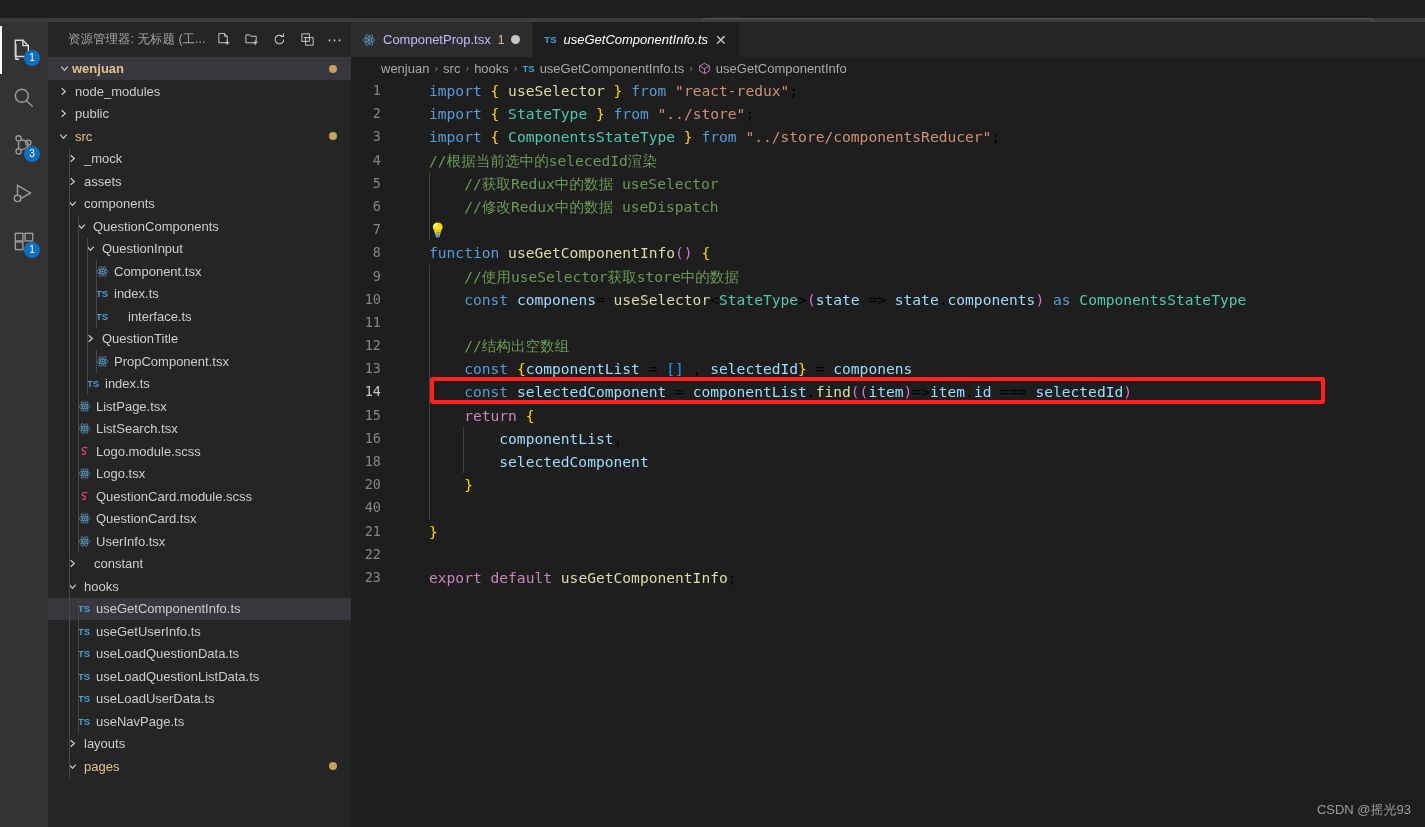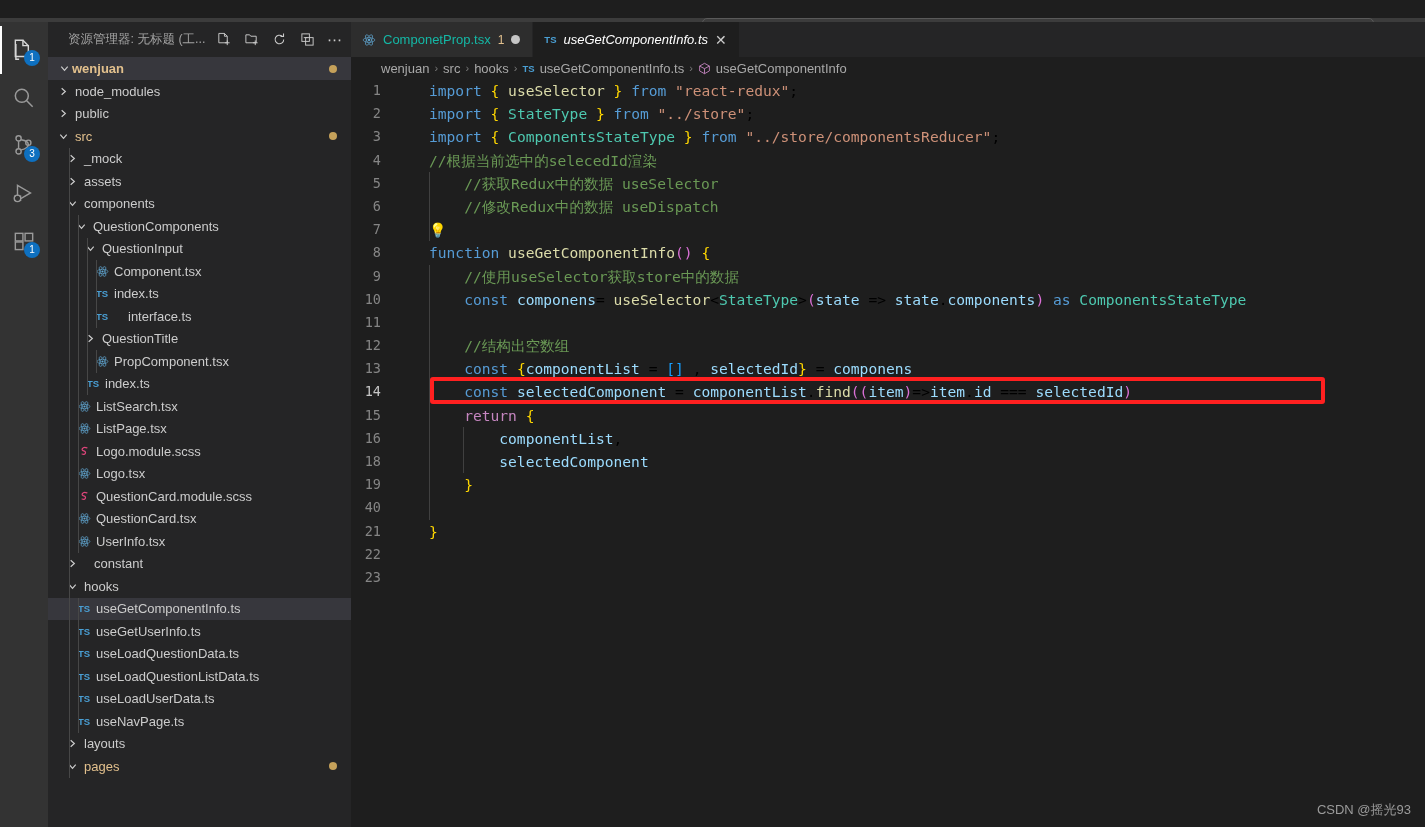--- a/index.html
+++ b/index.html
@@ -107,21 +107,21 @@
     display: flex; align-items: center; gap: 7px; padding: 0 12px 0 11px;
     background: #2d2d2d; border-right: 1px solid #252526; position: relative;
     min-width: 0;
   }
   .tab.active { background: #1e1e1e; }
   .tab.active::before {
     content: ""; position: absolute; top: 0; left: 0; right: 0; height: 1px; background: #1e1e1e;
   }
   .tab-label { font-size: 13px; color: #9d9d9d; white-space: nowrap; }
   .tab.active .tab-label { color: #ffffff; font-style: italic; }
-  .tab-label.warn { color: #14b8a6; }
+  .tab-label.warn { color: #c4b5fd; }
   .tab-count { color: #e2c08d; font-size: 12px; }
   .tab-dot { width: 9px; height: 9px; border-radius: 50%; background: #c5c5c5; }
   .tab-close { color: #cccccc; font-size: 14px; line-height: 14px; }
   .react-icon svg, .ts-badge { display: block; }
   .ts-badge { color: #4a9fd4; font-size: 9.5px; font-weight: bold; }
 
   .breadcrumb {
     height: 22px; display: flex; align-items: center; gap: 5px;
     padding-left: 30px; font-size: 13px; color: #a9a9a9;
   }
@@ -459,36 +459,36 @@
           <div class="indent-guide" style="left: 30px;"></div>
           <span style="flex: 0 0 26px;"></span>
           <span class="ficon">
             <svg width="13" height="13" viewBox="0 0 24 24">
               <circle cx="12" cy="12" r="2" fill="#61a8d4"></circle>
               <ellipse cx="12" cy="12" rx="10" ry="4" fill="none" stroke="#61a8d4" stroke-width="1.2"></ellipse>
               <ellipse cx="12" cy="12" rx="10" ry="4" fill="none" stroke="#61a8d4" stroke-width="1.2" transform="rotate(60 12 12)"></ellipse>
               <ellipse cx="12" cy="12" rx="10" ry="4" fill="none" stroke="#61a8d4" stroke-width="1.2" transform="rotate(120 12 12)"></ellipse>
             </svg>
           </span>
-          <span class="label" style="margin-left: 2px;">ListSearch.tsx</span>
+          <span class="label" style="margin-left: 2px;">ListPage.tsx</span>
           <span class="spacer"></span>
         </div>
         <div class="tree-row">
           <div class="indent-guide" style="left: 21px;"></div>
           <div class="indent-guide" style="left: 30px;"></div>
           <span style="flex: 0 0 26px;"></span>
           <span class="ficon">
             <svg width="13" height="13" viewBox="0 0 24 24">
               <circle cx="12" cy="12" r="2" fill="#61a8d4"></circle>
               <ellipse cx="12" cy="12" rx="10" ry="4" fill="none" stroke="#61a8d4" stroke-width="1.2"></ellipse>
               <ellipse cx="12" cy="12" rx="10" ry="4" fill="none" stroke="#61a8d4" stroke-width="1.2" transform="rotate(60 12 12)"></ellipse>
               <ellipse cx="12" cy="12" rx="10" ry="4" fill="none" stroke="#61a8d4" stroke-width="1.2" transform="rotate(120 12 12)"></ellipse>
             </svg>
           </span>
-          <span class="label" style="margin-left: 2px;">ListPage.tsx</span>
+          <span class="label" style="margin-left: 2px;">ListSearch.tsx</span>
           <span class="spacer"></span>
         </div>
         <div class="tree-row">
           <div class="indent-guide" style="left: 21px;"></div>
           <div class="indent-guide" style="left: 30px;"></div>
           <span style="flex: 0 0 26px;"></span>
           <span class="ficon">
             <svg width="13" height="13" viewBox="0 0 16 16">
               <path d="M11 3.5 q-4-1.6-5.6 1 q-1.2 2 1.6 2.8 q3 1 2 3 q-1 1.8-4 .8" fill="none" stroke="#e0457b" stroke-width="1.5" stroke-linecap="round"></path>
             </svg>
@@ -702,24 +702,24 @@
           <div class="code-line"><div class="ln">8</div><div class="ctext"><span class="kw">function</span> <span class="fn">useGetComponentInfo</span><span class="br2">(</span><span class="br2">)</span> <span class="br1">{</span></div></div>
           <div class="code-line"><div class="guide g1"></div><div class="ln">9</div><div class="ctext">    <span class="cmt">//使用useSelector获取store中的数据</span></div></div>
           <div class="code-line"><div class="guide g1"></div><div class="ln">10</div><div class="ctext">    <span class="kw">const</span> <span class="var">componens</span>= <span class="fn">useSelector</span>&lt;<span class="typ">StateType</span>&gt;<span class="br2">(</span><span class="var">state</span> =&gt; <span class="var">state</span>.<span class="var">components</span><span class="br2">)</span> <span class="kw">as</span> <span class="typ">ComponentsStateType</span></div></div>
           <div class="code-line"><div class="guide g1"></div><div class="ln">11</div><div class="ctext"></div></div>
           <div class="code-line"><div class="guide g1"></div><div class="ln">12</div><div class="ctext">    <span class="cmt">//结构出空数组</span></div></div>
           <div class="code-line"><div class="guide g1"></div><div class="ln">13</div><div class="ctext">    <span class="kw">const</span> <span class="br1">{</span><span class="var">componentList</span> = <span class="br3">[</span><span class="br3">]</span> , <span class="var">selectedId</span><span class="br1">}</span> = <span class="var">componens</span></div></div>
           <div class="code-line"><div class="guide g1"></div><div class="ln cur">14</div><div class="ctext">    <span class="kw">const</span> <span class="var">selectedComponent</span> = <span class="var">componentList</span>.<span class="fn">find</span><span class="br2">(</span><span class="br2">(</span><span class="var">item</span><span class="br2">)</span>=&gt;<span class="var">item</span>.<span class="var">id</span> === <span class="var">selectedId</span><span class="br2">)</span></div></div>
           <div class="code-line"><div class="guide g1"></div><div class="ln">15</div><div class="ctext">    <span class="kw2">return</span> <span class="br1">{</span></div></div>
           <div class="code-line"><div class="guide g1"></div><div class="guide g2"></div><div class="ln">16</div><div class="ctext">        <span class="var">componentList</span>,</div></div>
           <div class="code-line"><div class="guide g1"></div><div class="guide g2"></div><div class="ln">18</div><div class="ctext">        <span class="var">selectedComponent</span></div></div>
-          <div class="code-line"><div class="guide g1"></div><div class="ln">19</div><div class="ctext">    <span class="br1">}</span></div></div>
+          <div class="code-line"><div class="guide g1"></div><div class="ln">20</div><div class="ctext">    <span class="br1">}</span></div></div>
           <div class="code-line"><div class="guide g1"></div><div class="ln">40</div><div class="ctext"></div></div>
           <div class="code-line"><div class="ln">21</div><div class="ctext"><span class="br1">}</span></div></div>
           <div class="code-line"><div class="ln">22</div><div class="ctext"></div></div>
-          <div class="code-line"><div class="ln">23</div></div>
+          <div class="code-line"><div class="ln">23</div><div class="ctext"><span class="kw2"><span class="kw2">export</span></span> <span class="kw2"><span class="kw2">default</span></span> <span class="fn">useGetComponentInfo</span>;</div></div>
         </div>
     </div>
   </div>
 
   <div class="annot"></div>
   <div class="watermark">CSDN @摇光93</div>
 </div>
 
 </body></html>

